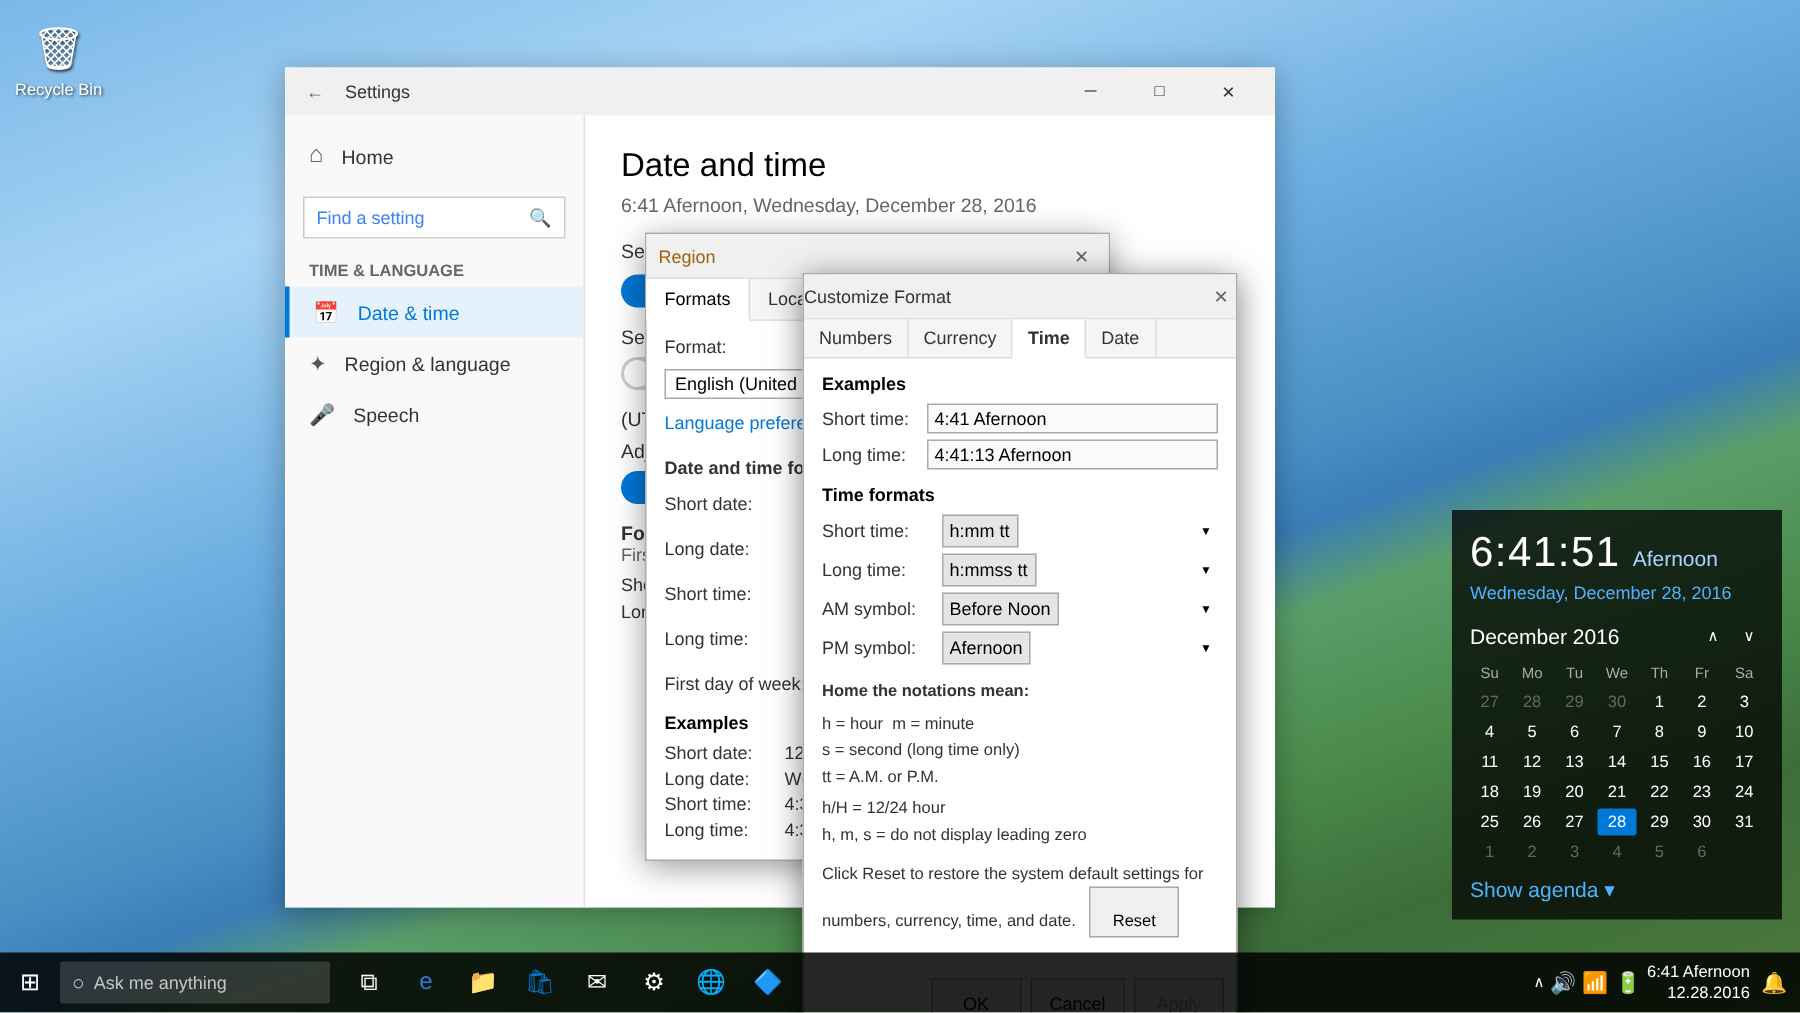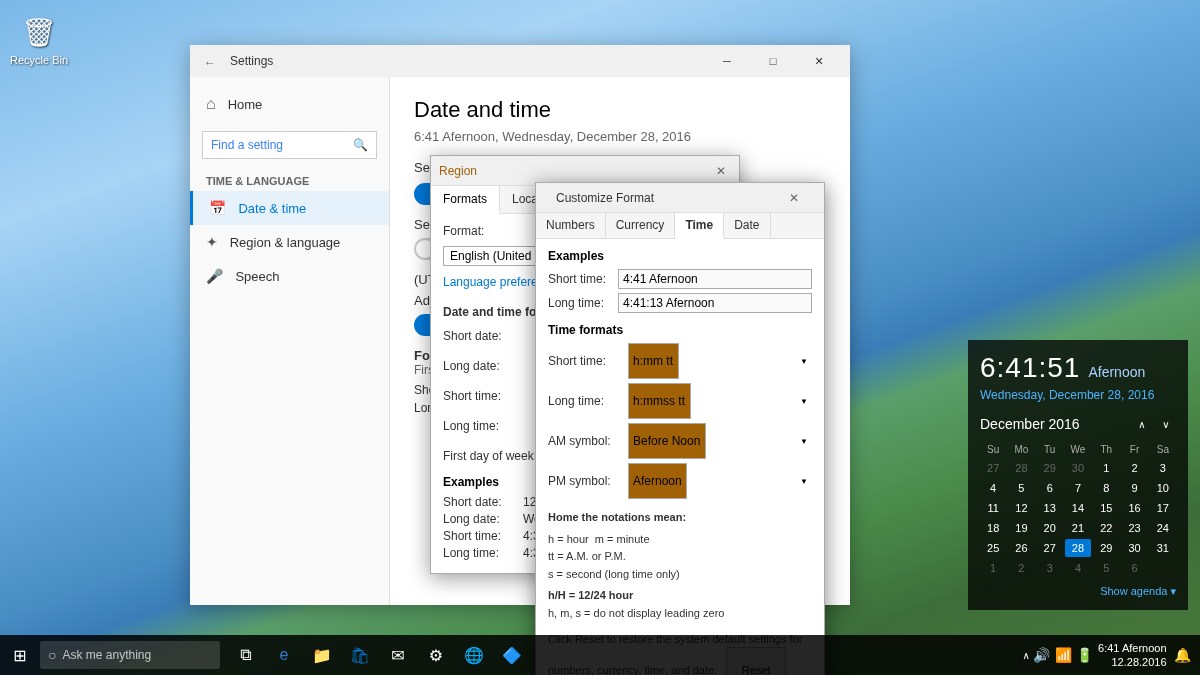--- a/index.html
+++ b/index.html
@@ -390,21 +390,21 @@
       background: white;
       box-shadow: 0 4px 20px rgba(0,0,0,0.5);
       z-index: 30;
       border: 1px solid #aaa;
     }
     .customize-titlebar {
       height: 30px;
       background: #f0f0f0;
       display: flex;
       align-items: center;
-      padding: 0 20px;
+      padding: 0 0;
       justify-content: space-between;
       border-bottom: 1px solid #ddd;
     }
     .customize-title { font-size: 12px; color: #333; }
     .customize-tabs {
       display: flex;
       border-bottom: 1px solid #ddd;
       background: #f5f5f5;
     }
     .customize-tab {
@@ -455,25 +455,25 @@
       align-items: center;
       margin-bottom: 4px;
     }
     .tf-label {
       width: 80px;
       font-size: 12px;
       color: #333;
     }
     .tf-select {
       flex: 1;
-      height: 36px;
+      height: 22px;
       border: 1px solid #aaa;
       font-size: 12px;
       padding: 0 4px;
-      background: #a16207;
+      background: #e5e5e5;
       appearance: none;
     }
     .notation-section {
       margin-bottom: 8px;
       font-size: 11px;
       color: #333;
       line-height: 1.6;
     }
     .click-reset-section {
       font-size: 11px;
@@ -578,23 +578,22 @@
       cursor: pointer;
       border-radius: 2px;
     }
     .cal-day.other-month { color: #666; }
     .cal-day.today {
       background: #0078d7;
       color: white;
       border-radius: 2px;
     }
     .show-agenda {
-      text-align: right;
       margin-top: 8px;
-      font-size: 11px;
+      font-size: 14px;
       color: #4db3ff;
       cursor: pointer;
     }
   </style>
 </head>
 <body>
 
 <div class="desktop">
 
   <div class="recycle-bin">
@@ -804,23 +803,23 @@
               <option value="Afernoon">Afernoon</option>
             </select>
             <span style="position:absolute; right:4px; top:50%; transform:translateY(-50%); font-size:8px; pointer-events:none;">▼</span>
           </div>
         </div>
       </div>
 
       <div class="notation-section">
         <div style="font-weight:600; margin-bottom:4px;">Home the notations mean:</div>
         <div>h = hour&nbsp; m = minute</div>
+        <div>s = second (long time only)</div>
         <div>tt = A.M. or P.M.</div>
-        <div>s = second (long time only)</div>
-        <div style="margin-top:4px;font-weight:bold;">h/H = 12/24 hour</div>
+        <div style="margin-top:4px;">h/H = 12/24 hour</div>
         <div>h, m, s = do not display leading zero</div>
       </div>
 
       <div class="click-reset-section">
         <span>Click Reset to restore the system default settings for numbers, currency, time, and date.</span>
         <button class="dialog-btn" style="display:inline-block; margin-left:6px; height:22px; font-size:11px;">Reset</button>
       </div>
     </div>
 
     <div class="dialog-buttons">

